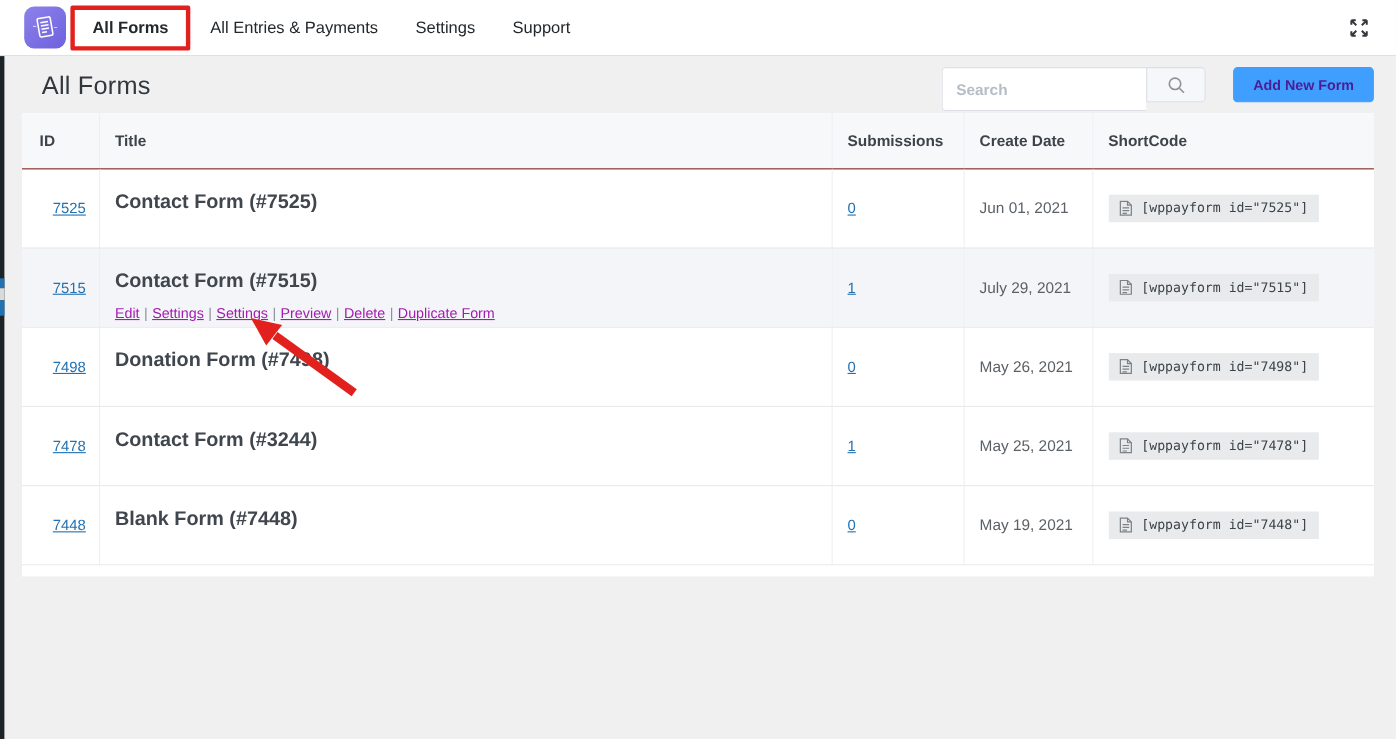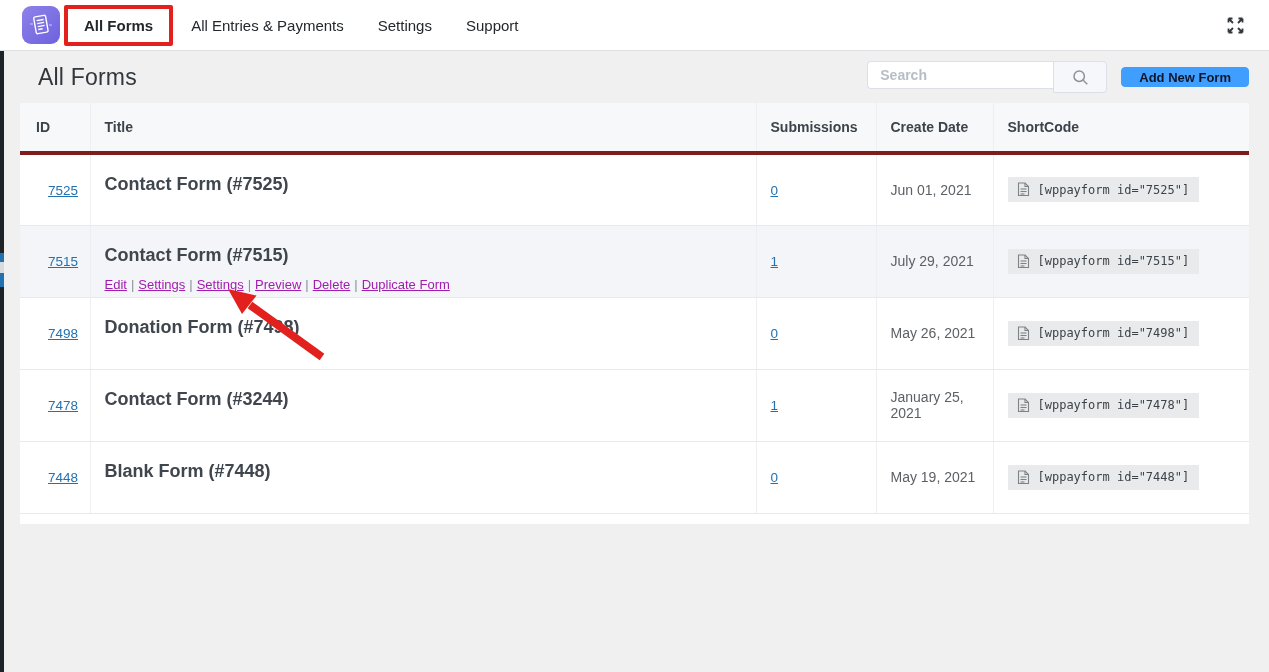--- a/index.html
+++ b/index.html
@@ -20,28 +20,28 @@
   .nav { display:flex; align-items:center; height:100%; }
   .nav-item { font-size:15px; color:#23282d; margin-right:34px; cursor:pointer; white-space:nowrap; }
   .nav-item.active { font-weight:bold; border:4px solid #e2201e; border-radius:2px; padding:8px 16px; margin-right:18px; margin-left:-20px; }
   .expand-btn { margin-left:auto; margin-right:24px; cursor:pointer; display:flex; }
 
   
   .content { position:absolute; top:51px; left:0; right:0; bottom:0; background:#f0f0f1; padding:0 20px; }
   .page-header { display:flex; align-items:center; height:52px; }
   .page-title { font-size:23px; color:#32373c; padding-left:18px; letter-spacing:.2px; }
   .search-group { margin-left:auto; display:flex; height:32px; }
-  .search-input { width:186px; height:28px; border:1px solid #dcdfe6; border-right:none; border-radius:4px 0 0 4px; padding:0 12px; font-size:14px; color:#606266; outline:none; font-family:"Liberation Sans",sans-serif; }
+  .search-input { width:186px; height:40px; border:1px solid #dcdfe6; border-right:none; border-radius:4px 0 0 4px; padding:0 12px; font-size:14px; color:#606266; outline:none; font-family:"Liberation Sans",sans-serif; }
   .search-input::placeholder { color:#b6bdc6; font-weight:bold; }
   .search-append { width:54px; height:32px; background:#f5f7fa; border:1px solid #dcdfe6; border-radius:0 4px 4px 0; display:flex; align-items:center; justify-content:center; cursor:pointer; }
-  .add-btn { margin-left:14px; height:20px; padding:0 17px; background:#409eff; border:1px solid #409eff; border-radius:4px; color:#0f172a; font-size:13px; font-weight:bold; cursor:pointer; font-family:"Liberation Sans",sans-serif; }
+  .add-btn { margin-left:25px; height:32px; padding:0 17px; background:#409eff; border:1px solid #409eff; border-radius:4px; color:#4c1d95; font-size:13px; font-weight:bold; cursor:pointer; font-family:"Liberation Sans",sans-serif; }
 
   
   table { width:100%; border-collapse:collapse; table-layout:fixed; background:#fff; font-size:14px; }
-  thead th { background:#f7f8fa; height:50px; text-align:left; font-weight:bold; font-size:14px; color:#3c434a; border-bottom:4px solid #7f1d1d; border-right:1px solid #edeff2; padding:0 0 0 14px; }
+  thead th { background:#f7f8fa; height:50px; text-align:left; font-weight:bold; font-size:14px; color:#3c434a; border-bottom:1px solid #7f1d1d; border-right:1px solid #edeff2; padding:0 0 0 14px; }
   thead th:first-child { padding-left:16px; }
   thead th:last-child { border-right:none; }
   tbody td { height:72px; background:#fff; border-bottom:1px solid #e7e9ec; border-right:1px solid #edeff2; vertical-align:middle; padding-left:14px; color:#5c6166; }
   tbody td:last-child { border-right:none; }
   tbody tr.hl td { background:#f4f5f8; }
   td.c-id { padding-left:28px; }
   td.c-title { vertical-align:top; padding-top:19px; }
   a.tlink { color:#2271b1; text-decoration:underline; font-size:13.5px; cursor:pointer; }
   .form-title { font-weight:bold; color:#40464d; font-size:18px; }
   .actions { margin-top:11px; font-size:13px; white-space:nowrap; }
@@ -182,21 +182,21 @@
                 </svg>
                 <span>[wppayform id="7498"]</span>
               </span></td>
           </tr>
           <tr>
             <td class="c-id"><a class="tlink">7478</a></td>
             <td class="c-title">
               <div class="form-title">Contact Form (#3244)</div>
             </td>
             <td class="c-sub"><a class="tlink">1</a></td>
-            <td class="c-date">January 25, 2021</td>
+            <td class="c-date">May 25, 2021</td>
             <td class="c-code"><span class="code-box">
                 <svg width="13" height="15" viewBox="0 0 13 15" fill="none" stroke="#7d8287" stroke-width="1.1">
                   <path d="M1.5 1 h6.5 l3.5 3.5 v9 h-10 z"></path>
                   <path d="M8 1 v3.5 h3.5"></path>
                   <line x1="3.5" y1="7" x2="9.5" y2="7"></line>
                   <line x1="3.5" y1="9.5" x2="9.5" y2="9.5"></line>
                   <line x1="3.5" y1="12" x2="7.5" y2="12"></line>
                 </svg>
                 <span>[wppayform id="7478"]</span>
               </span></td>

